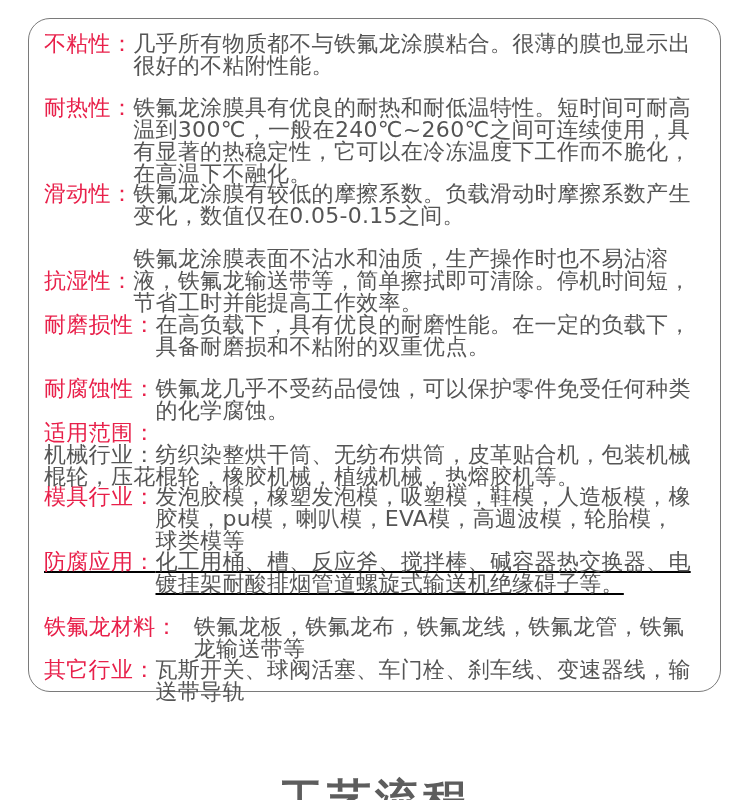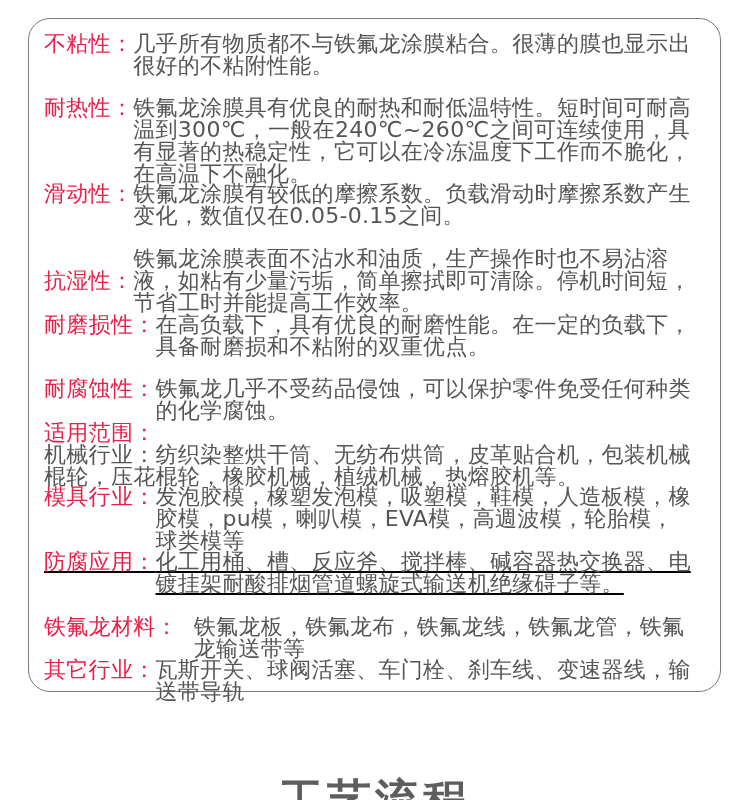--- a/index.html
+++ b/index.html
@@ -71,21 +71,21 @@
     <span class="text">铁氟龙涂膜具有优良的耐热和耐低温特性。短时间可耐高温到300℃，一般在240℃~260℃之间可连续使用，具有显著的热稳定性，它可以在冷冻温度下工作而不脆化，在高温下不融化。</span>
   </div>
 
   <div class="item" style="top:164px;">
     <span class="label">滑动性：</span>
     <span class="text">铁氟龙涂膜有较低的摩擦系数。负载滑动时摩擦系数产生变化，数值仅在0.05-0.15之间。</span>
   </div>
 
   <div class="item" style="top:229px;align-items:center;">
     <span class="label">抗湿性：</span>
-    <span class="text">铁氟龙涂膜表面不沾水和油质，生产操作时也不易沾溶液，如粘有少量污垢，简单擦拭即可清除。停机时间短，节省工时并能提高工作效率。</span>
+    <span class="text">铁氟龙涂膜表面不沾水和油质，生产操作时也不易沾溶液，铁氟龙输送带等，简单擦拭即可清除。停机时间短，节省工时并能提高工作效率。</span>
   </div>
 
   <div class="item" style="top:295px;">
     <span class="label">耐磨损性：</span>
     <span class="text">在高负载下，具有优良的耐磨性能。在一定的负载下，具备耐磨损和不粘附的双重优点。</span>
   </div>
 
   <div class="item" style="top:359px;">
     <span class="label">耐腐蚀性：</span>
     <span class="text">铁氟龙几乎不受药品侵蚀，可以保护零件免受任何种类的化学腐蚀。</span>

